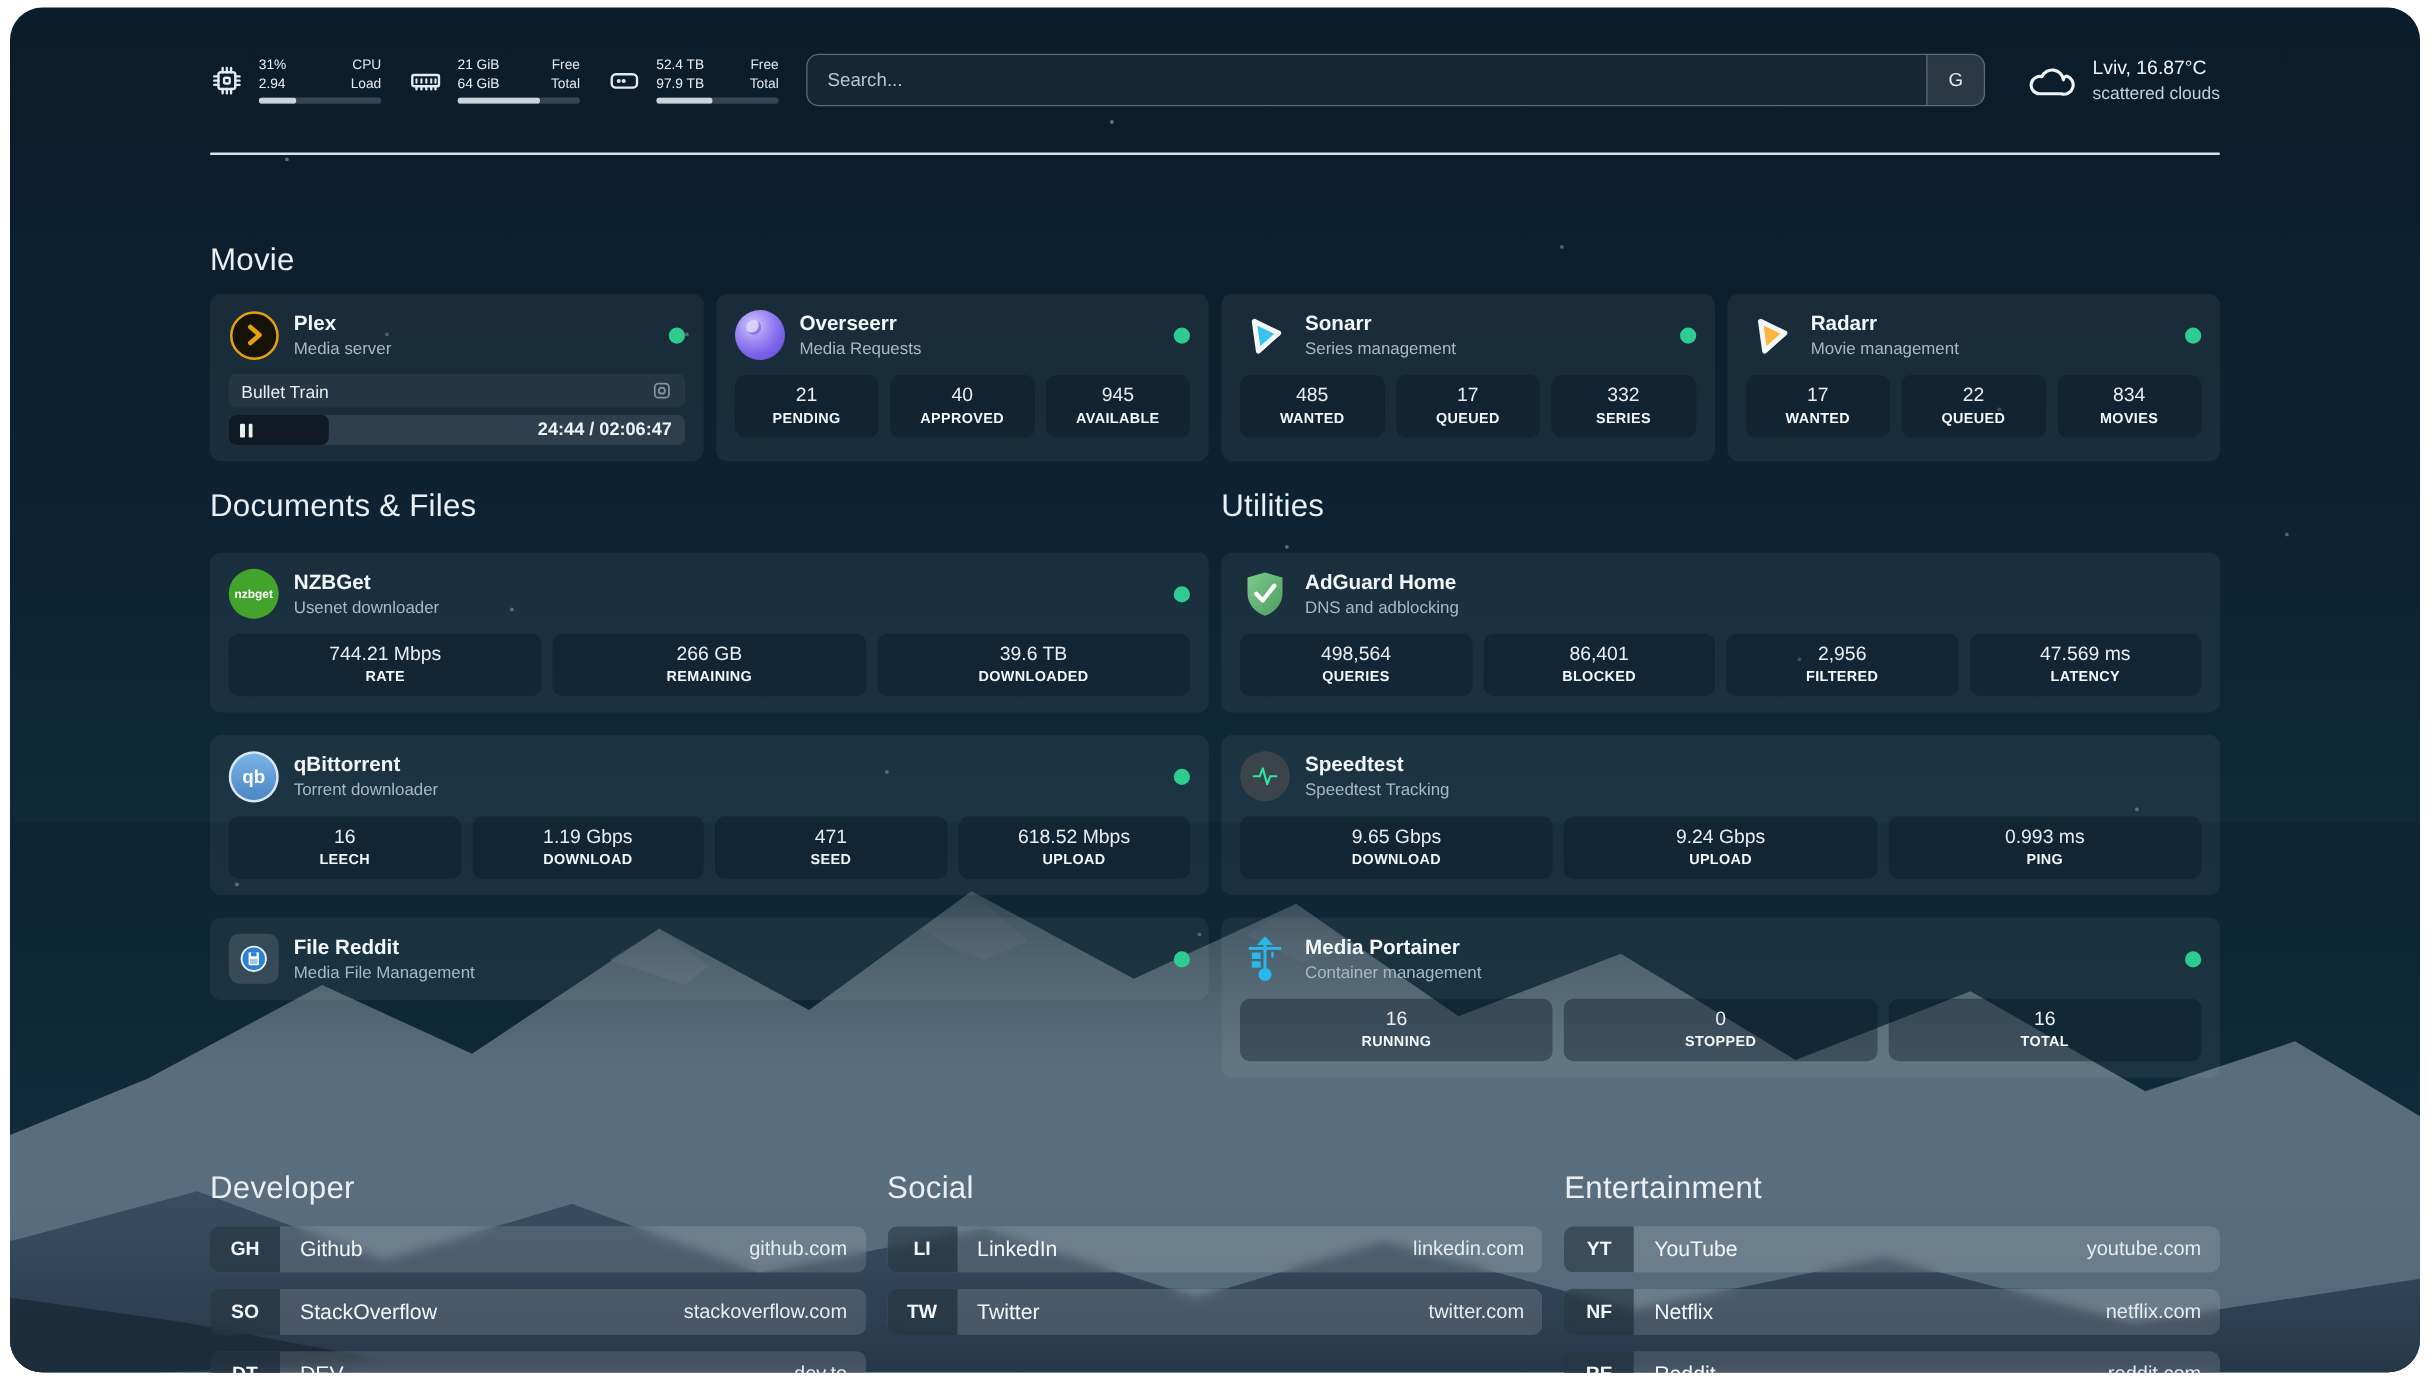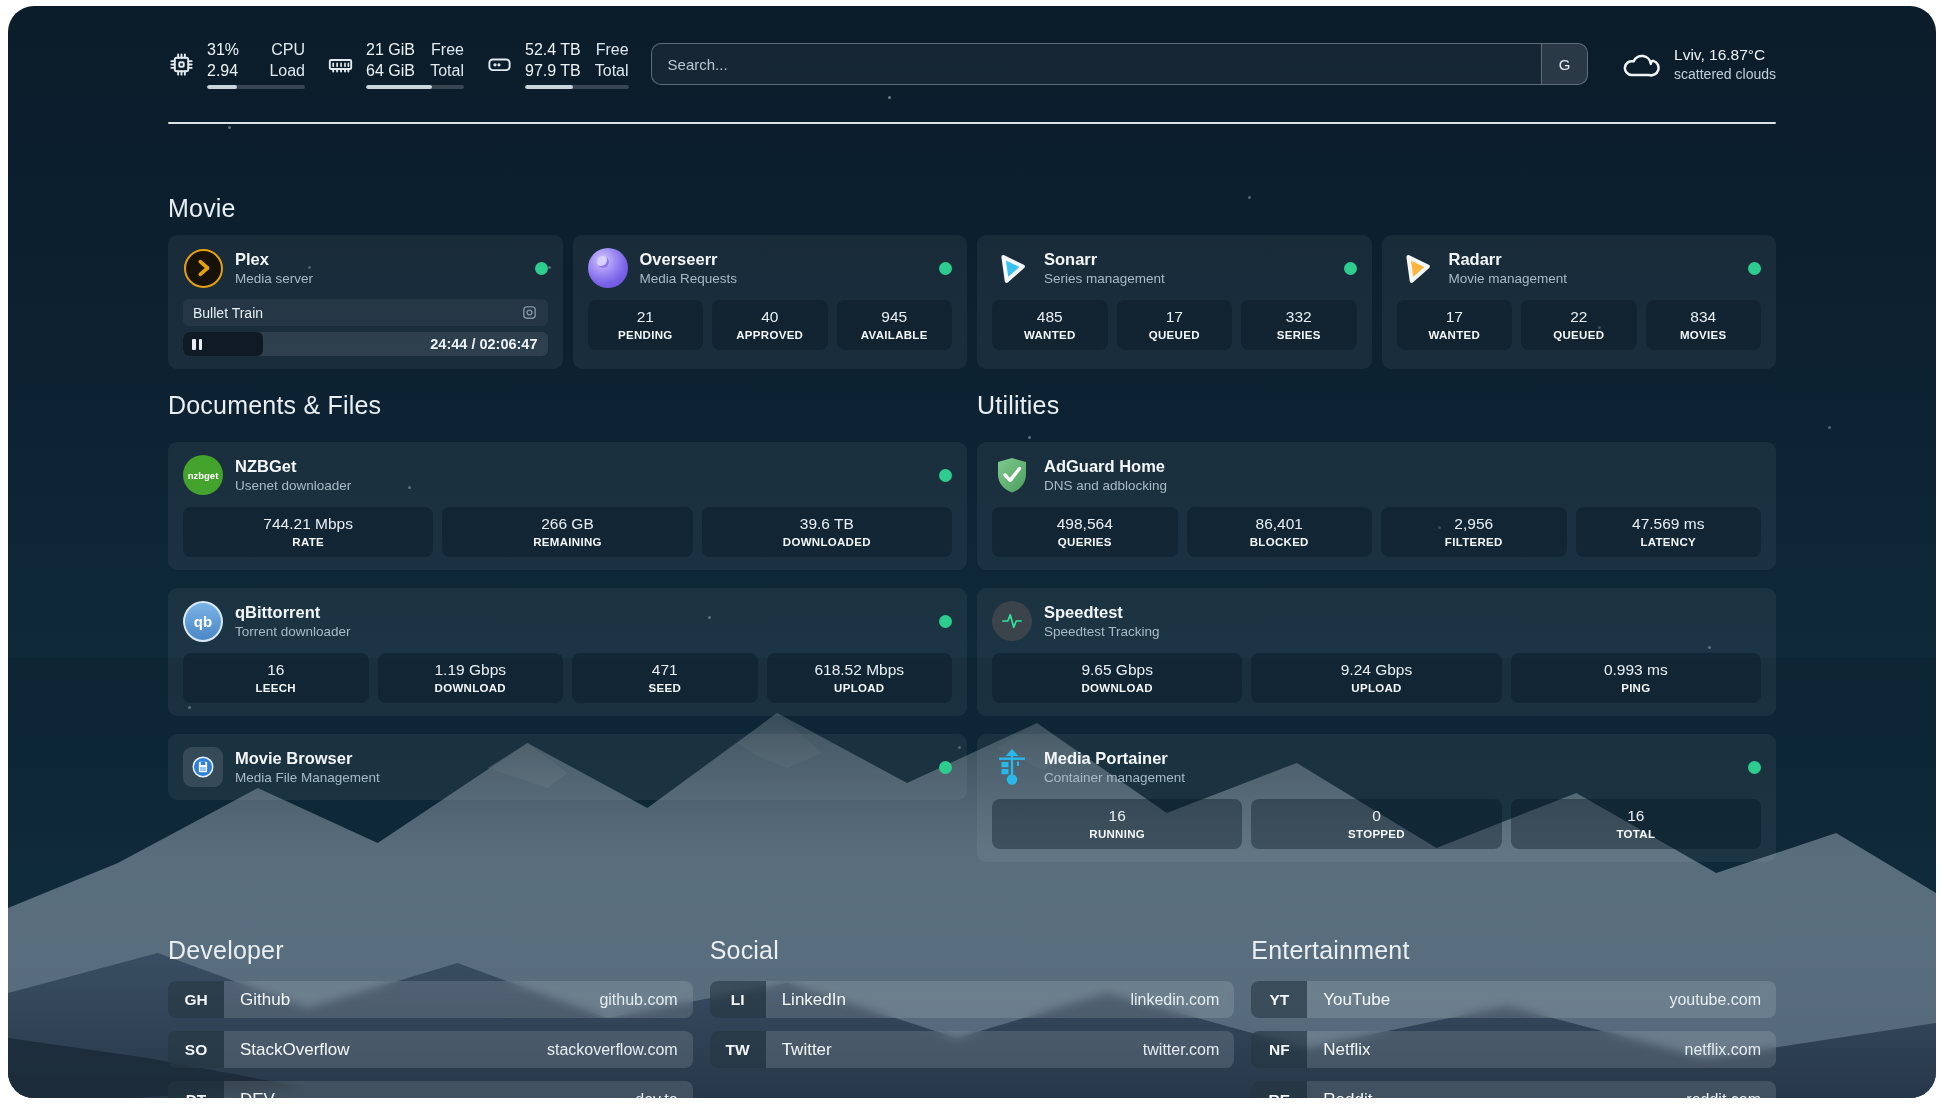--- a/index.html
+++ b/index.html
@@ -27,21 +27,21 @@
   }
   .content{position:relative;padding:0 160px;z-index:2;}
 
   
   .topbar{margin-top:30px;height:56px;display:flex;align-items:center;}
   .resources{display:flex;gap:22px;align-items:center;}
   .res{display:flex;gap:12px;align-items:center;}
   .res svg{flex:0 0 auto;}
   .res-body{display:flex;flex-direction:column;min-width:98px;}
   .res-rows{display:flex;justify-content:space-between;gap:14px;}
-  .res-col{display:flex;flex-direction:column;font-size:16px;line-height:1.32;color:#eef3f6;}
+  .res-col{display:flex;flex-direction:column;font-size:11px;line-height:1.32;color:#eef3f6;}
   .res-col.sec{color:#e0e8ee;text-align:right;}
   .res-bar{margin-top:4px;height:4.5px;border-radius:3px;background:rgba(255,255,255,.18);overflow:hidden;}
   .res-fill{height:100%;border-radius:3px;background:#c9d4db;}
   .search{flex:1;margin:0 30px 0 22px;height:40px;border:1.5px solid rgba(214,227,236,.38);
     background:rgba(255,255,255,.045);border-radius:10px;display:flex;align-items:stretch;overflow:hidden;justify-content:center;}
   .search input{flex:1;background:transparent;border:none;outline:none;color:#e8eef2;
     font-size:15px;padding:0 16px;font-family:inherit;}
   .search input::placeholder{color:#b9c7d1;}
   .g-btn{width:46px;background:rgba(255,255,255,.09);border:none;border-left:1.5px solid rgba(214,227,236,.3);
     color:#e3eaf0;font-size:15px;display:flex;align-items:center;justify-content:center;cursor:pointer;font-family:inherit;}
@@ -432,21 +432,21 @@
                 <svg width="30" height="30" viewBox="0 0 40 40">
                   <circle cx="20" cy="20" r="14" fill="#e8f1fa"></circle>
                     <circle cx="20" cy="20" r="12" fill="#2f7fd6"></circle>
                   <rect x="14.5" y="13" width="11" height="14" rx="1.2" fill="#ffffff"></rect>
                   <rect x="17" y="13" width="6" height="4.4" fill="#2f7fd6"></rect>
                   <rect x="16" y="20" width="8" height="5.5" fill="#9fc6ec"></rect>
                 </svg>
               </span>
             </span>
             <div class="head-text">
-              <span class="svc-name">Movie Browser</span>
+              <span class="svc-name">File Reddit</span>
               <span class="svc-desc">Media File Management</span>
             </div>
             <span class="dot"></span>
           </div>
         </div>
       </div>
 
       <div class="col">
         <div class="section-title">Utilities</div>
 

